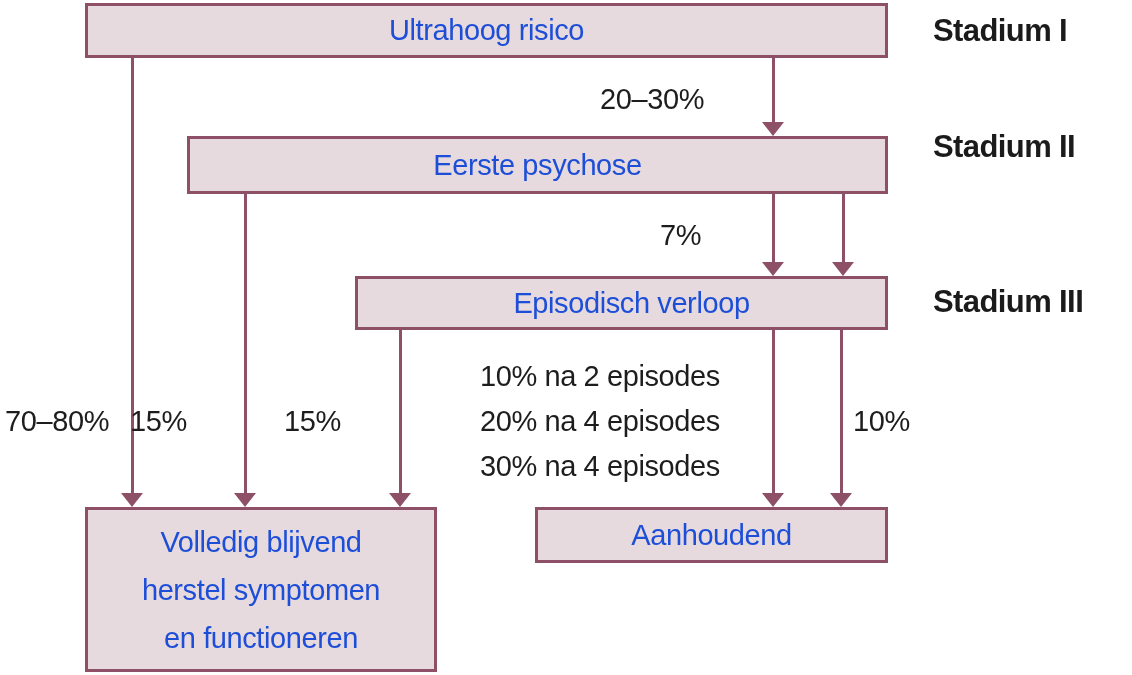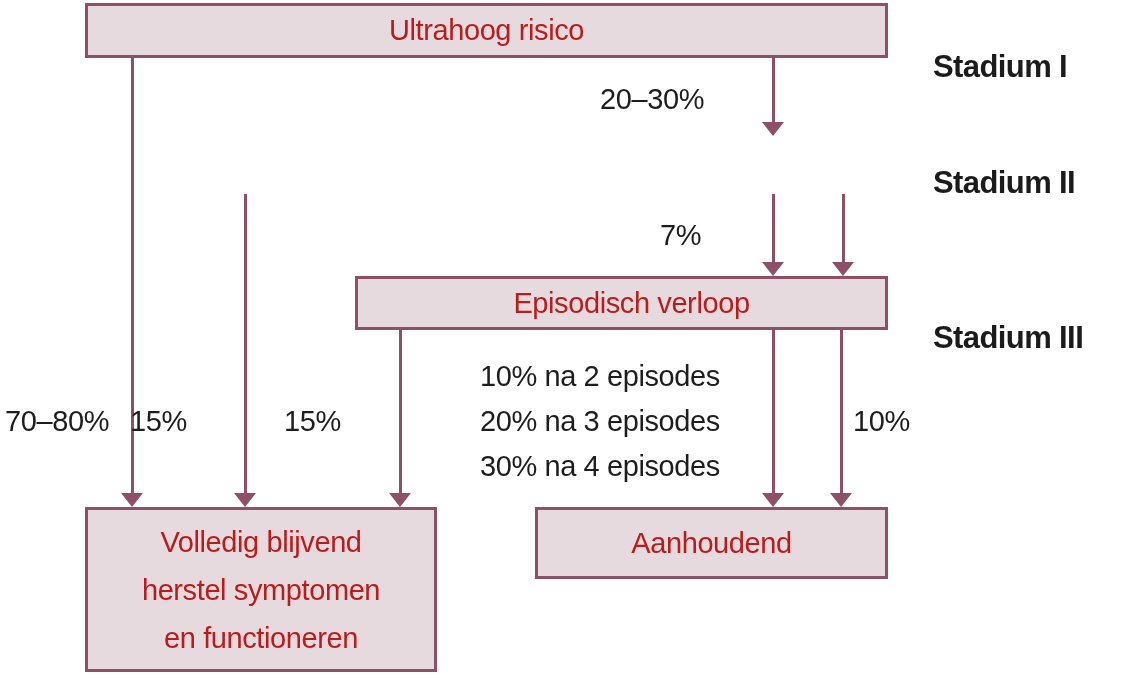--- a/index.html
+++ b/index.html
@@ -20,35 +20,34 @@
     position: absolute;
     box-sizing: border-box;
     background: #e6dade;
     border: 3px solid #8d5066;
     display: flex;
     align-items: center;
     justify-content: center;
     text-align: center;
     font-size: 29px;
     letter-spacing: -0.4px;
-    color: #b91c1c;
+    color: #1d4ed8;
   }
   .node-multiline {
     flex-direction: column;
     line-height: 48px;
   }
   .stage-label {
     position: absolute;
     left: 933px;
     font-size: 31px;
     font-weight: bold;
     letter-spacing: -0.6px;
     color: #1b1b1b;
     white-space: nowrap;
-    margin-top: 36px;
   }
   .edge-label {
     position: absolute;
     font-size: 29px;
     letter-spacing: -0.4px;
     color: #1d1d1d;
     white-space: nowrap;
   }
   .right-align { text-align: left; }
   .arrow {
@@ -83,26 +82,29 @@
 </style>
 </head>
 <body>
 
 <div class="stage-canvas">
 
   <div class="node" style="left:85px; top:3px; width:803px; height:55px;">
     <span>Ultrahoog risico</span>
   </div>
 
+  <div class="node" style="left:187px; top:136px; width:701px; height:58px;">
+    <span>Eerste psychose</span>
+  </div>
 
   <div class="node" style="left:355px; top:276px; width:533px; height:54px;padding-left:20px;">
     <span>Episodisch verloop</span>
   </div>
 
-  <div class="node" style="left:535px; top:507px; width:353px; height:72px;">
+  <div class="node" style="left:535px; top:507px; width:353px; height:56px;">
     <span>Aanhoudend</span>
   </div>
 
   <div class="node node-multiline" style="left:85px; top:507px; width:352px; height:165px;">
     <div>Volledig blijvend</div>
     <div>herstel symptomen</div>
     <div>en functioneren</div>
   </div>
 
   <div class="stage-label" style="top:13px;">Stadium I</div>
@@ -147,17 +149,17 @@
 
   <div class="edge-label right-align" style="left:600px; top:83px; width:158px;">20–30%</div>
   <div class="edge-label right-align" style="left:660px; top:219px; width:97px;">7%</div>
   <div class="edge-label" style="left:853px; top:405px;">10%</div>
   <div class="edge-label right-align" style="left:5px; top:405px; width:122px;">70–80%</div>
   <div class="edge-label right-align" style="left:130px; top:405px; width:110px;">15%</div>
   <div class="edge-label right-align" style="left:284px; top:405px; width:106px;">15%</div>
 
   <div class="notes-block">
     <div>10% na 2 episodes</div>
-    <div>20% na 3 episodes</div>
+    <div>20% na 4 episodes</div>
     <div>30% na 4 episodes</div>
   </div>
 
 </div>
 
 </body></html>

